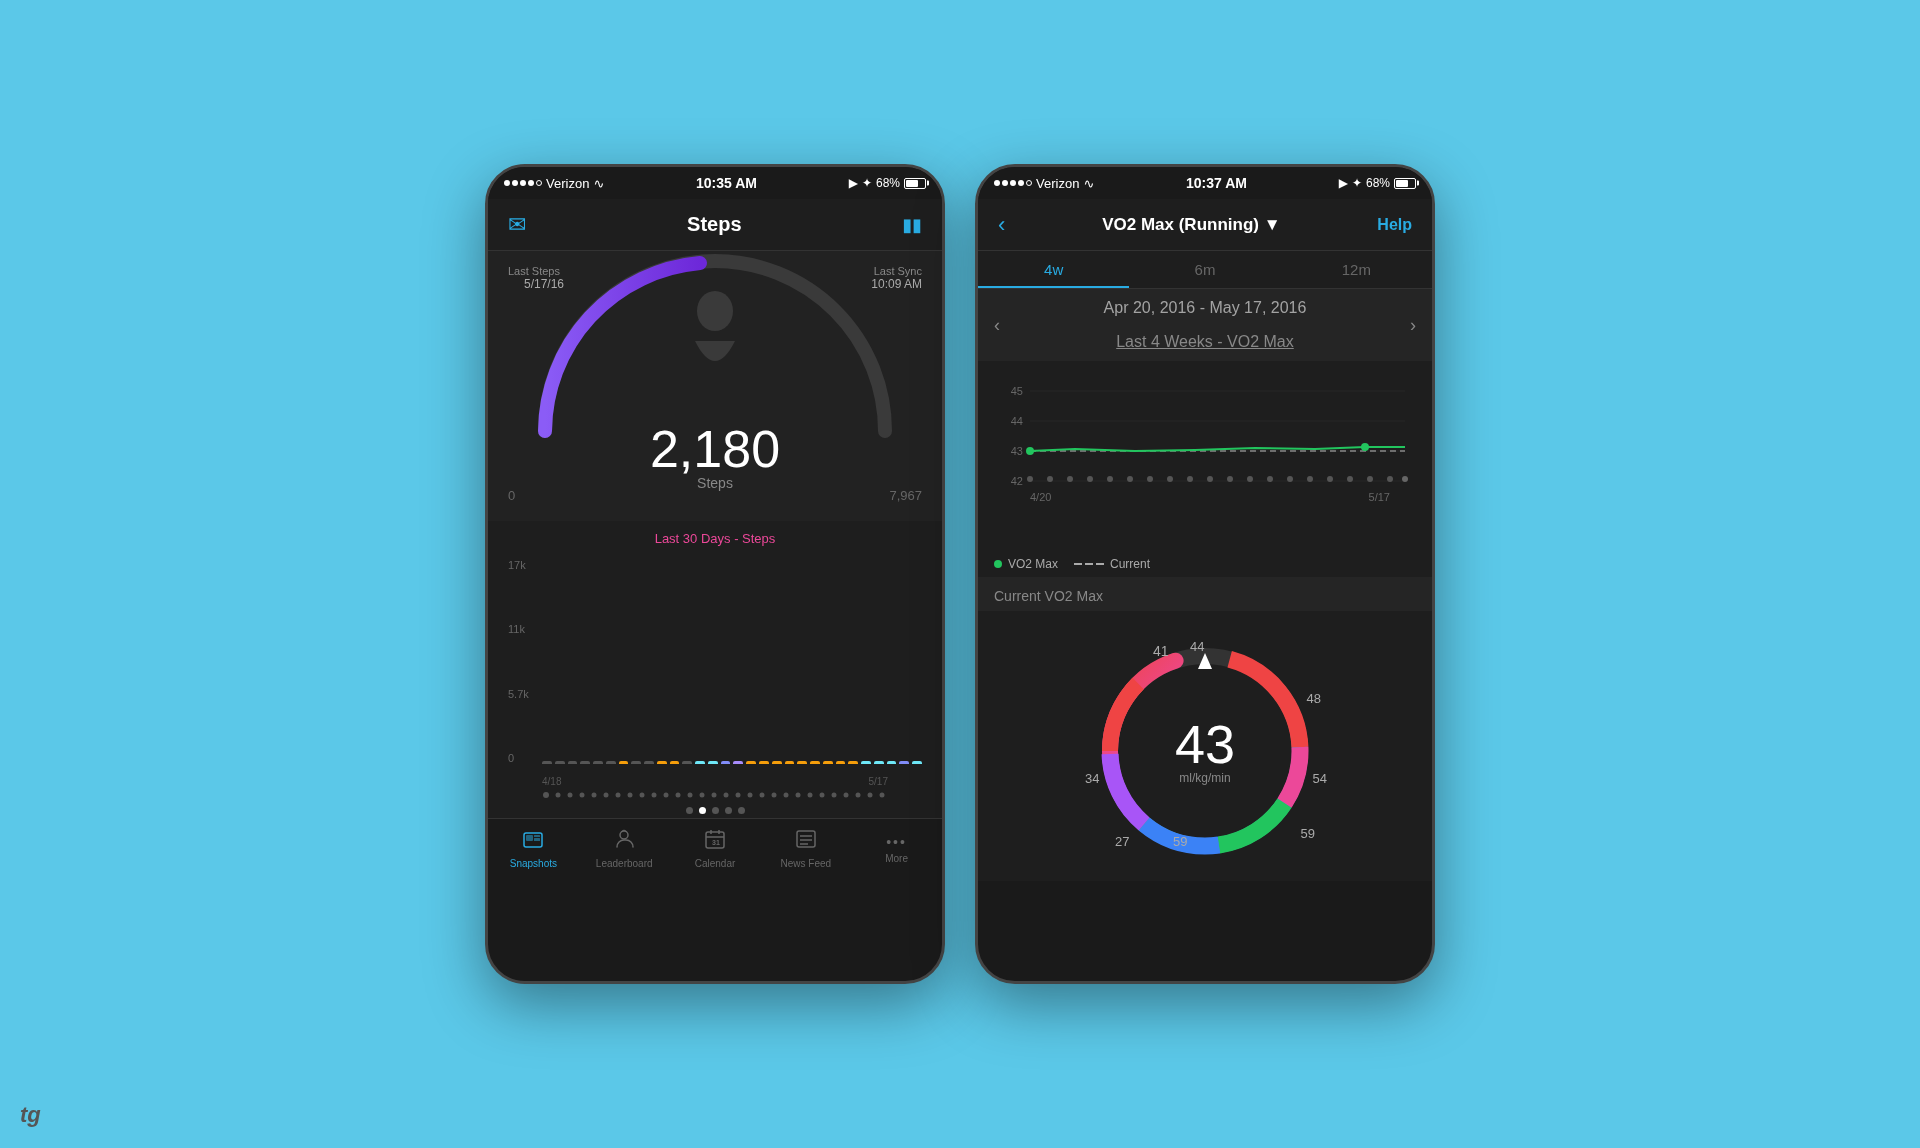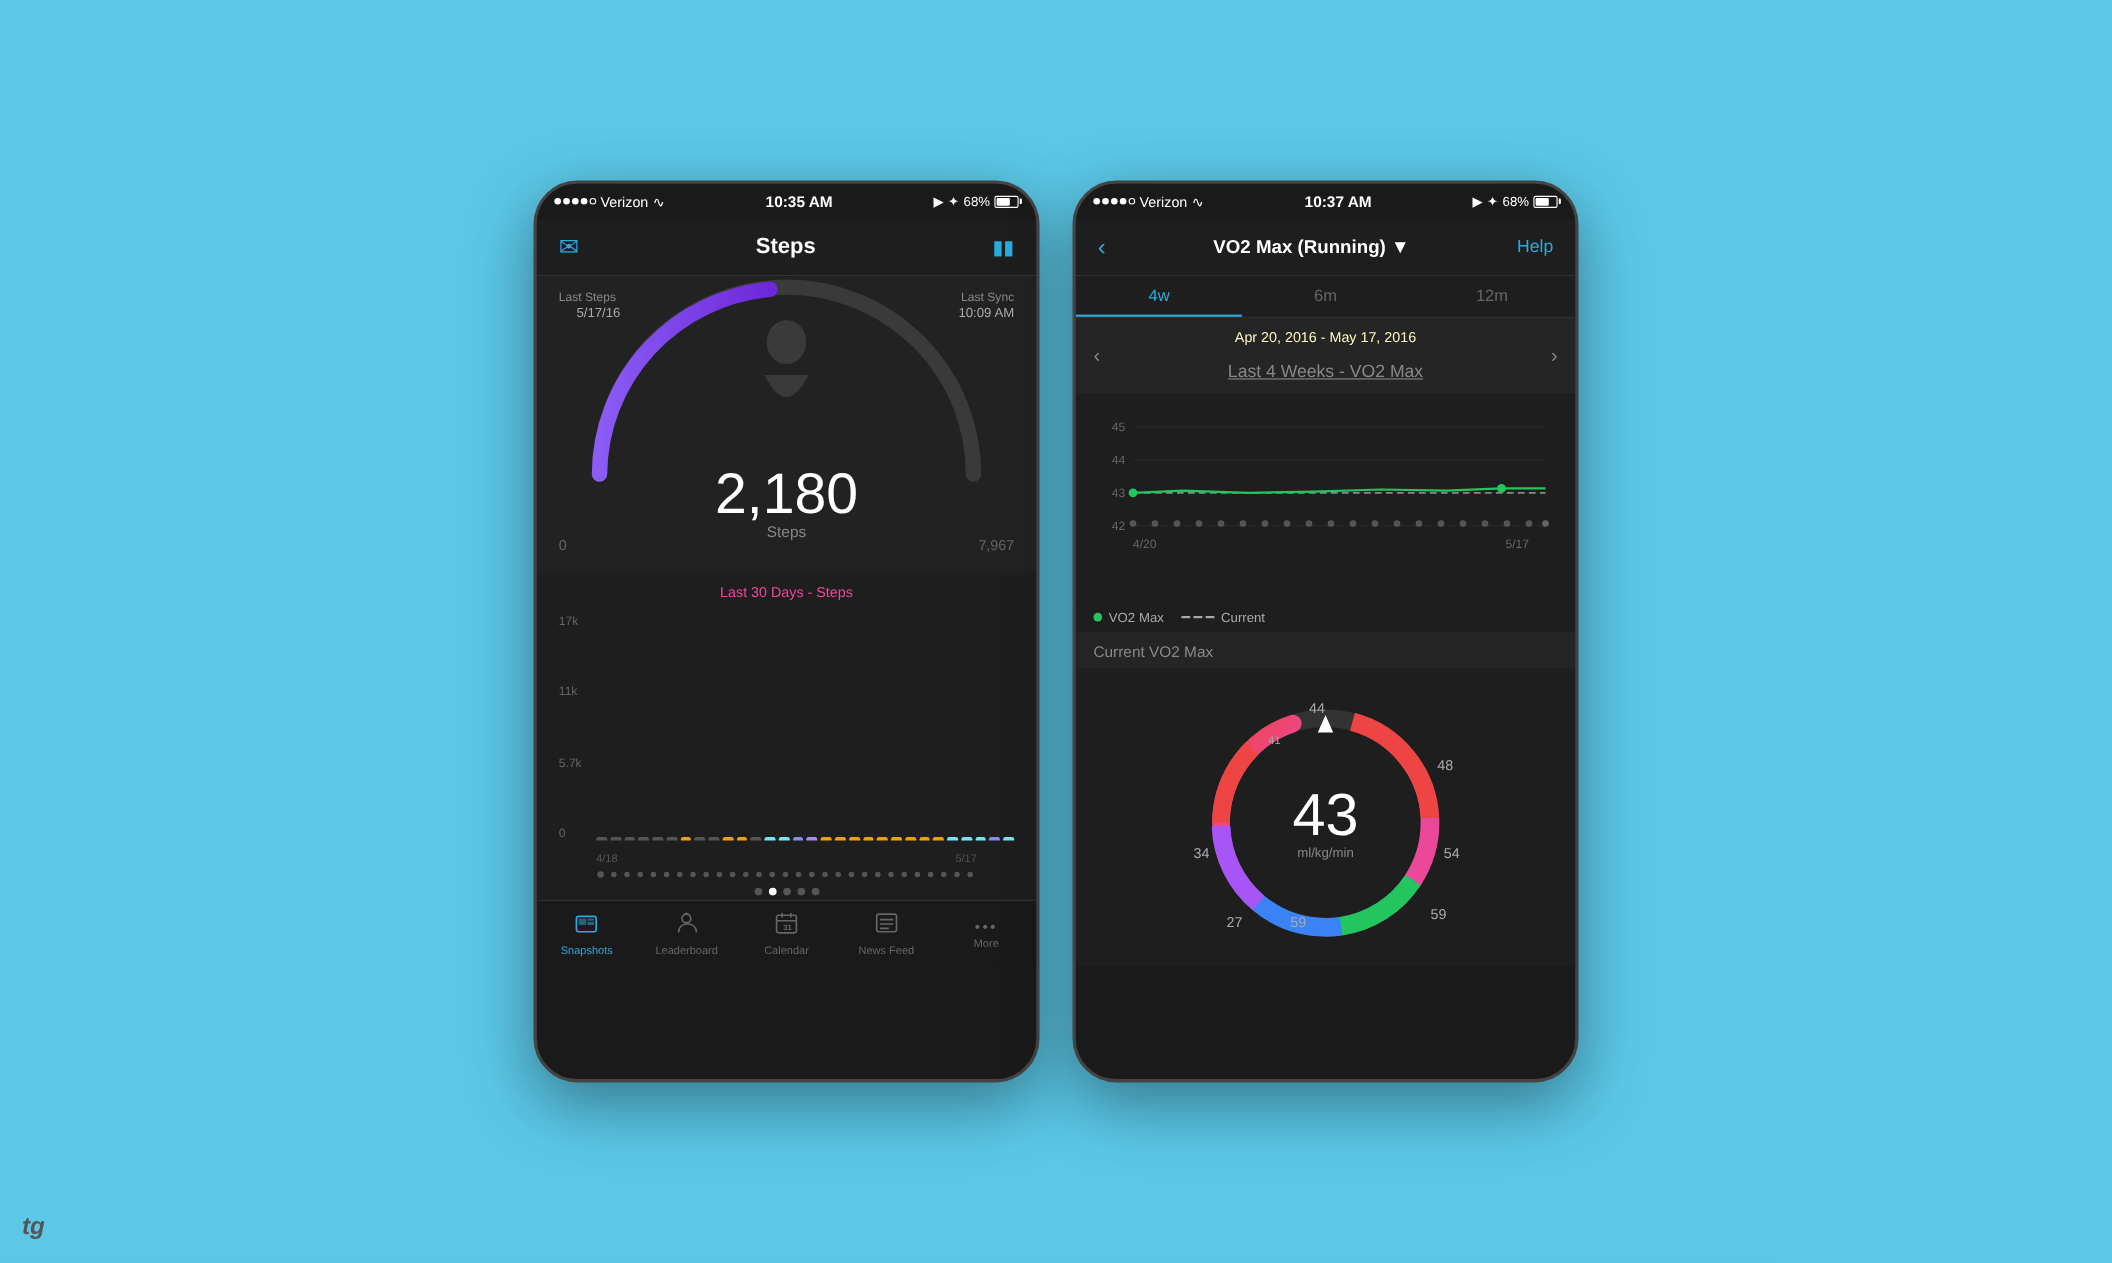--- a/index.html
+++ b/index.html
@@ -204,21 +204,21 @@
       position: relative;
     }
     .back-btn { color: #29ABE2; font-size: 22px; cursor: pointer; }
     .nav-title-right {
       flex: 1;
       text-align: center;
       color: white;
       font-size: 17px;
       font-weight: 600;
     }
-    .help-btn { color: #29ABE2; font-size: 16px; font-weight: 400; }
+    .help-btn { color: #29ABE2; font-size: 16px; font-weight: 700; }
 
     .tab-bar {
       background: #1e1e1e;
       display: flex;
       border-bottom: 1px solid #333;
     }
     .tab-item {
       flex: 1;
       text-align: center;
       padding: 10px 0;
@@ -238,21 +238,21 @@
 
     .date-nav {
       background: #252525;
       display: flex;
       align-items: center;
       padding: 10px 16px;
       gap: 10px;
     }
     .date-arrow { color: #888; font-size: 18px; cursor: pointer; }
     .date-info { flex: 1; text-align: center; }
-    .date-range { color: #fef9c3; font-size: 13px; font-weight: 500; }
+    .date-range { color: #a3a3a3; font-size: 16px; font-weight: 500; }
     .date-subtitle { color: #888; font-size: 16px; margin-top: 16px; text-decoration: underline; }
 
     .vo2-chart-area {
       background: #1e1e1e;
       padding: 10px 16px 14px;
       height: 190px;
       position: relative;
     }
     .chart-legend {
       display: flex;
@@ -732,21 +732,21 @@
           <polygon points="120,22 113,38 127,38" fill="white"></polygon>
         </svg>
 
         
         <div style="position:absolute;top:50%;left:50%;transform:translate(-50%,-50%);text-align:center;">
           <div style="color:white;font-size:54px;font-weight:200;line-height:1;">43</div>
           <div style="color:#888;font-size:12px;">ml/kg/min</div>
         </div>
 
         
-        <div style="position:absolute;top:12px;left:68px;color:#aaa;font-size:10px;margin-top:28px;">41</div>
+        <div style="position:absolute;top:12px;left:68px;color:#aaa;font-size:14px;">41</div>
         <div style="position:absolute;top:8px;left:105px;color:#aaa;font-size:13px;">44</div>
         <div style="position:absolute;top:60px;right:4px;color:#aaa;font-size:13px;">48</div>
         <div style="position:absolute;top:140px;right:-2px;color:#aaa;font-size:13px;">54</div>
         <div style="position:absolute;bottom:30px;right:10px;color:#aaa;font-size:13px;">59</div>
         <div style="position:absolute;bottom:22px;left:88px;color:#aaa;font-size:13px;">59</div>
         <div style="position:absolute;bottom:22px;left:30px;color:#aaa;font-size:13px;">27</div>
         <div style="position:absolute;top:140px;left:0px;color:#aaa;font-size:13px;">34</div>
       </div>
     </div>
 

